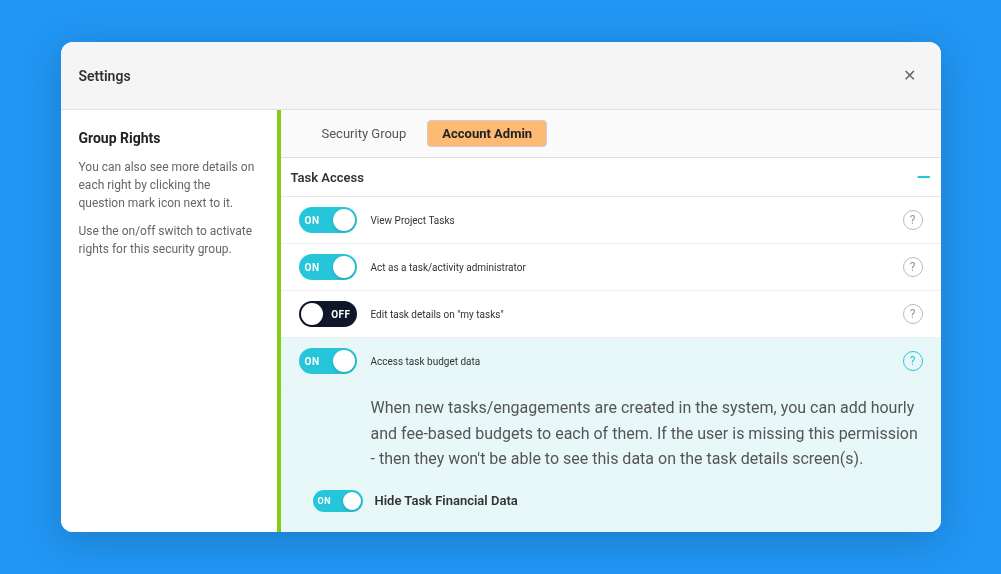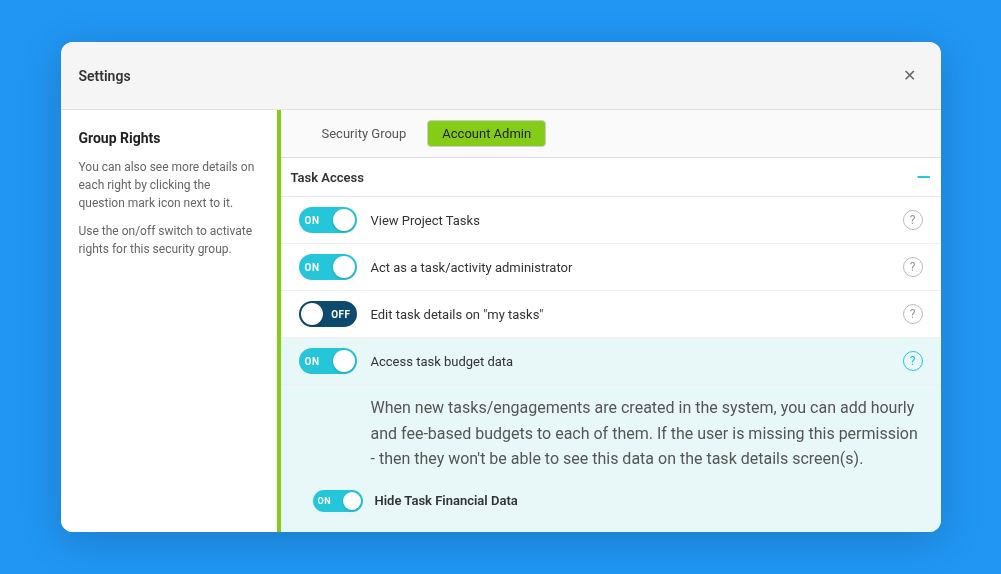--- a/index.html
+++ b/index.html
@@ -77,23 +77,23 @@
     .tab-item {
       padding: 5px 14px;
       font-size: 13px;
       cursor: pointer;
       border-radius: 4px;
       color: #555;
       border: 1px solid transparent;
     }
     .tab-item.active {
       border: 1px solid #ccc;
-      background: #84cc16;
+      background: #fdba74;
       color: #222;
-      font-weight: 400;
+      font-weight: 700;
     }
     .section-header {
       display: flex;
       align-items: center;
       justify-content: space-between;
       padding: 10px 10px;
       background: #fff;
       border-bottom: 1px solid #e8e8e8;
     }
     .section-title {
@@ -125,21 +125,21 @@
       height: 26px;
       position: relative;
       cursor: pointer;
       flex-shrink: 0;
       margin-right: 14px;
     }
     .toggle.on {
       background: #26C6DA;
     }
     .toggle.off {
-      background: #0c4a6e;
+      background: #0f172a;
     }
     .toggle-label {
       font-size: 10px;
       font-weight: 700;
       color: #fff;
       position: absolute;
       left: 6px;
       letter-spacing: 0.5px;
     }
     .toggle-knob {
@@ -155,21 +155,21 @@
     .toggle.off .toggle-label {
       left: auto;
       right: 6px;
     }
     .toggle.off .toggle-knob {
       right: auto;
       left: 2px;
     }
     .permission-label {
       flex: 1;
-      font-size: 13px;
+      font-size: 10px;
       color: #333;
     }
     .help-icon {
       width: 20px;
       height: 20px;
       border: 1.5px solid #bbb;
       border-radius: 50%;
       display: flex;
       align-items: center;
       justify-content: center;

